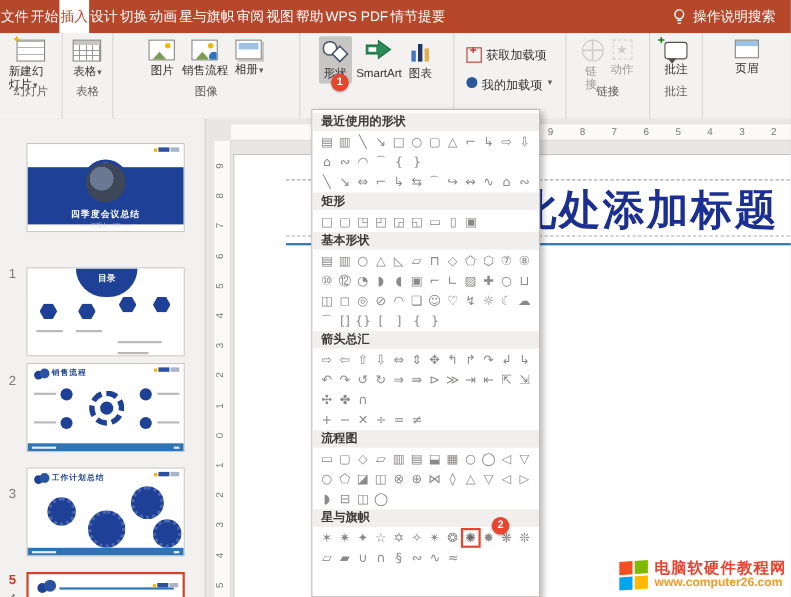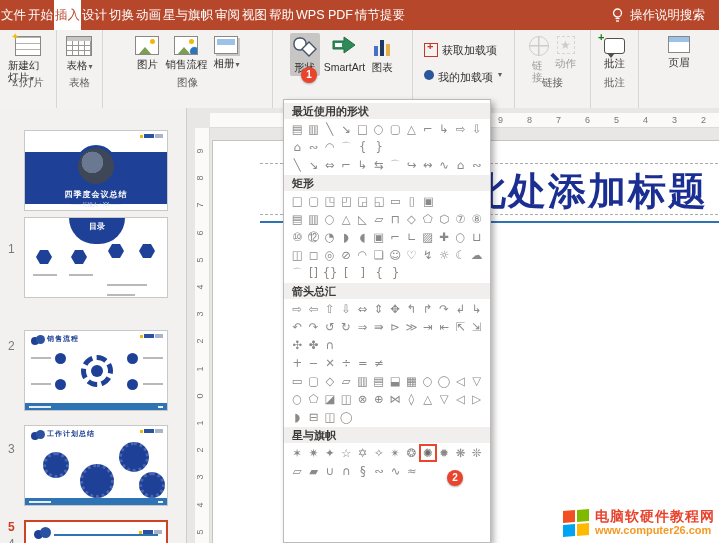--- a/index.html
+++ b/index.html
@@ -281,21 +281,21 @@
           <i class="b"></i>
           <i class="g"></i>
         </div>
       <div class="t1-band"></div>
       <div class="t1-photo"></div>
       <div class="t1-title">四季度会议总结</div>
       <div class="t1-sub">—— 汇报人：XX ——</div>
     </div>
 
     <span class="snum" style="top:231px">2</span>
-    <div class="thumb" style="top:109px">
+    <div class="thumb" style="top:135px">
       <div class="t2-semi">
           <span>目录</span>
         </div>
       <span class="hex" style="left:11px;top:32px"></span>
       <span class="hex" style="left:46px;top:32px"></span>
       <span class="hex" style="left:83px;top:26px"></span>
       <span class="hex" style="left:114px;top:26px"></span>
       <span class="tbar" style="left:8px;top:56px;width:24px"></span>
       <span class="tbar" style="left:44px;top:56px;width:24px"></span>
       <span class="tbar" style="left:82px;top:66px;width:40px"></span>
@@ -396,20 +396,21 @@
           <span class="mcell">□</span>
           <span class="mcell">▢</span>
           <span class="mcell">◳</span>
           <span class="mcell">◰</span>
           <span class="mcell">◲</span>
           <span class="mcell">◱</span>
           <span class="mcell">▭</span>
           <span class="mcell">▯</span>
           <span class="mcell">▣</span>
         </div>
+        <div class="msec-h">基本形状</div>
         <div class="mrow">
           <span class="mcell">▤</span>
           <span class="mcell">▥</span>
           <span class="mcell">○</span>
           <span class="mcell">△</span>
           <span class="mcell">◺</span>
           <span class="mcell">▱</span>
           <span class="mcell">⊓</span>
           <span class="mcell">◇</span>
           <span class="mcell">⬠</span>
@@ -489,20 +490,21 @@
           <span class="mcell">∩</span>
         </div>
         <div class="mrow">
           <span class="mcell">+</span>
           <span class="mcell">−</span>
           <span class="mcell">✕</span>
           <span class="mcell">÷</span>
           <span class="mcell">=</span>
           <span class="mcell">≠</span>
         </div>
+        <div class="msec-h">流程图</div>
         <div class="mrow">
           <span class="mcell">▭</span>
           <span class="mcell">▢</span>
           <span class="mcell">◇</span>
           <span class="mcell">▱</span>
           <span class="mcell">▥</span>
           <span class="mcell">▤</span>
           <span class="mcell">⬓</span>
           <span class="mcell">▦</span>
           <span class="mcell">○</span>

